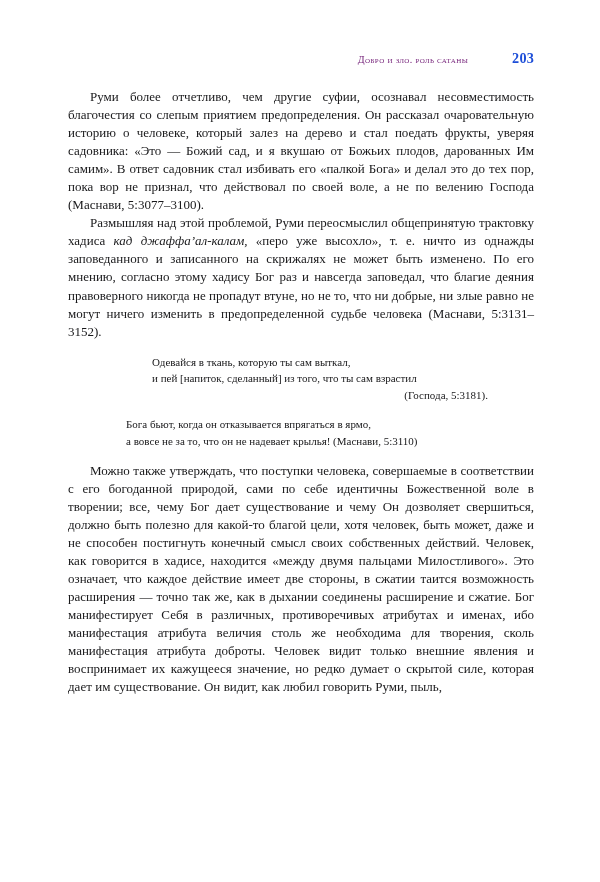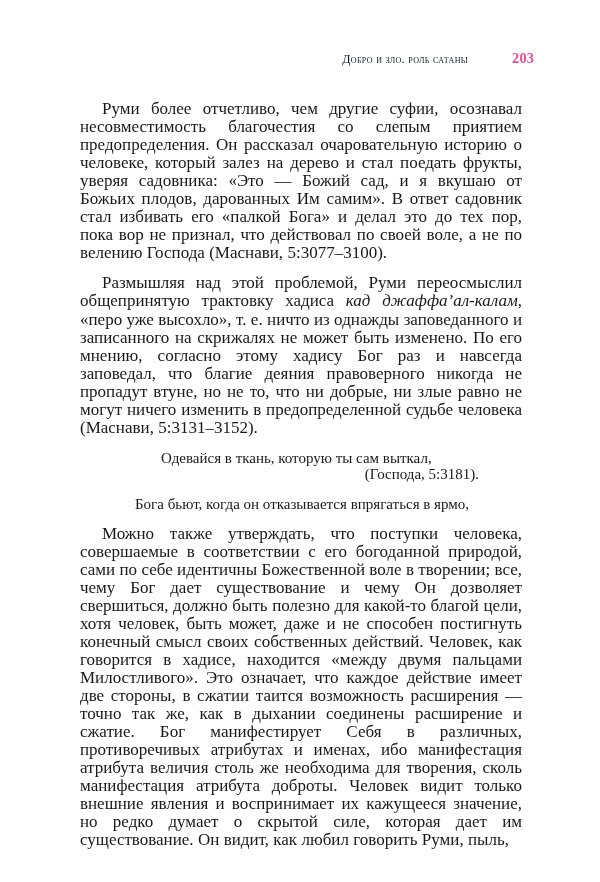--- a/index.html
+++ b/index.html
@@ -25,62 +25,62 @@
     left: 68px;
     top: 50px;
     width: 466px;
     height: 18px;
     display: flex;
     align-items: baseline;
     justify-content: flex-end;
     white-space: nowrap;
   }
   .running-head .title {
-    font-size: 12px;
+    font-size: 10px;
     font-variant: small-caps;
     text-transform: lowercase;
     letter-spacing: 0.35px;
-    color: #0f172a;
+    color: #701a75;
   }
   .running-head .title::first-letter {
     text-transform: uppercase;
   }
   .running-head .folio {
     font-size: 14.2px;
     font-weight: bold;
     margin-left: 44px;
-    color: #ec4899;
+    color: #1d4ed8;
     letter-spacing: 0.2px;
     text-align: right;
   }
 
   
   .textblock {
     position: absolute;
     left: 68px;
     top: 88px;
     width: 466px;
   }
 
   p.body {
-    margin: 12px;
-    font-size: 17px;
+    margin: 0;
+    font-size: 13px;
     line-height: 18.05px;
     text-align: justify;
     text-justify: inter-word;
     text-indent: 22px;
     hyphens: manual;
     word-spacing: 0.1px;
   }
 
   
   .verse {
-    margin: 16px;
+    margin: 7px;
     padding: 0;
-    font-size: 15px;
+    font-size: 11px;
     line-height: 16.6px;
     text-align: left;
   }
   .verse .line {
     display: block;
     white-space: nowrap;
   }
   .verse-1 {
     margin-top: 13px;
     margin-bottom: 13px;
@@ -112,24 +112,26 @@
   </div>
 
   <div class="textblock">
 
     <p class="body">Руми более отчетливо, чем другие суфии, осознавал несовместимость благочестия со слепым приятием предопределения. Он рассказал очаровательную историю о человеке, который залез на дерево и стал поедать фрукты, уверяя садовника: «Это — Божий сад, и я вкушаю от Божьих плодов, дарованных Им самим». В ответ садовник стал избивать его «палкой Бога» и делал это до тех пор, пока вор не признал, что действовал по своей воле, а не по велению Господа (Маснави, 5:3077–3100).</p>
 
     <p class="body"><span>Размышляя над этой проблемой, Руми переосмыслил общепринятую трактовку хадиса </span><i class="translit">кад джаффа’ал-калам</i><span>, «перо уже высохло», т. е. ничто из однажды заповеданного и записанного на скрижалях не может быть изменено. По его мнению, согласно этому хадису Бог раз и навсегда заповедал, что благие деяния правоверного никогда не пропадут втуне, но не то, что ни добрые, ни злые равно не могут ничего изменить в предопределенной судьбе человека (Маснави, 5:3131–3152).</span></p>
 
     <blockquote class="verse verse-1">
       <span class="line">Одевайся в ткань, которую ты сам выткал,</span>
+      <span class="line">и пей [напиток, сделанный] из того, что ты сам взрастил</span>
       <span class="citation-right">(Господа, 5:3181).</span>
     </blockquote>
 
 
     <blockquote class="verse verse-2">
       <span class="line">Бога бьют, когда он отказывается впрягаться в ярмо,</span>
+      <span class="line">а вовсе не за то, что он не надевает крылья! (Маснави, 5:3110)</span>
     </blockquote>
 
     <p class="body">Можно также утверждать, что поступки человека, совершаемые в соответствии с его богоданной природой, сами по себе идентичны Божественной воле в творении; все, чему Бог дает существование и чему Он дозволяет свершиться, должно быть полезно для какой-то благой цели, хотя человек, быть может, даже и не способен постигнуть конечный смысл своих собственных действий. Человек, как говорится в хадисе, находится «между двумя пальцами Милостливого». Это означает, что каждое действие имеет две стороны, в сжатии таится возможность расширения — точно так же, как в дыхании соединены расширение и сжатие. Бог манифестирует Себя в различных, противоречивых атрибутах и именах, ибо манифестация атрибута величия столь же необходима для творения, сколь манифестация атрибута доброты. Человек видит только внешние явления и воспринимает их кажущееся значение, но редко думает о скрытой силе, которая дает им существование. Он видит, как любил говорить Руми, пыль,</p>
 
   </div>
 </div>
 
 </body></html>

